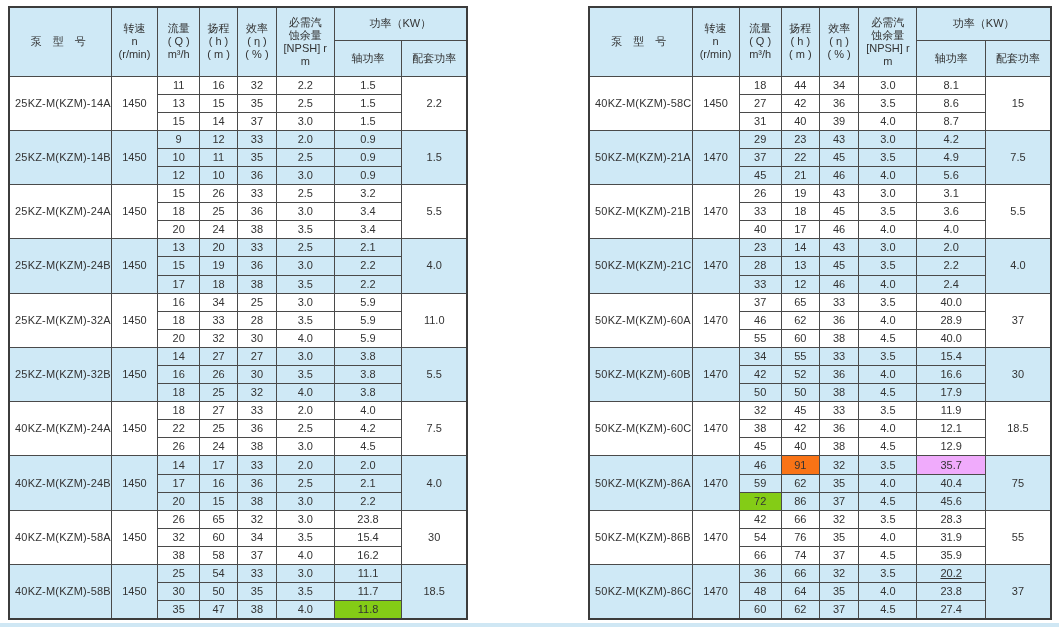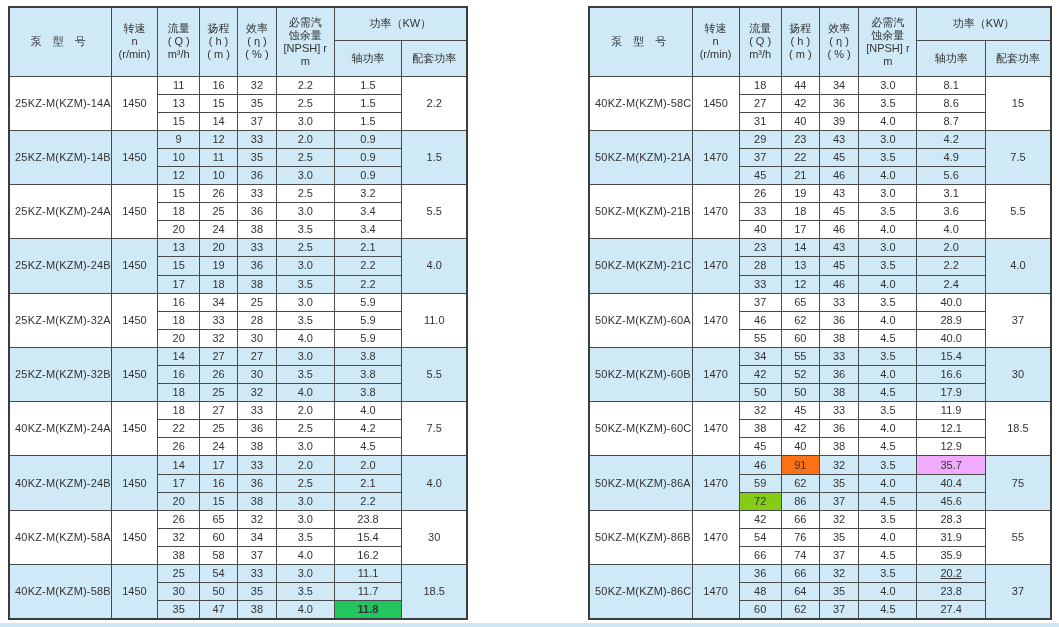--- a/index.html
+++ b/index.html
@@ -314,21 +314,21 @@
           <td style="background: rgb(207, 233, 246);">50</td>
           <td style="background: rgb(207, 233, 246);">35</td>
           <td style="background: rgb(207, 233, 246);">3.5</td>
           <td style="background: rgb(207, 233, 246);">11.7</td>
         </tr>
         <tr class="hl">
           <td style="background: rgb(207, 233, 246);">35</td>
           <td style="background: rgb(207, 233, 246);">47</td>
           <td style="background: rgb(207, 233, 246);">38</td>
           <td style="background: rgb(207, 233, 246);">4.0</td>
-          <td style="background: #22c55e; font-weight: bold;">11.8</td>
+          <td style="background: #84cc16;">11.8</td>
         </tr>
       </tbody>
   </table>
 
   <table class="pump-table right">
     <colgroup>
       <col style="width:22.3%">
         <col style="width:10.2%">
         <col style="width:9.1%">
         <col style="width:8.3%">

